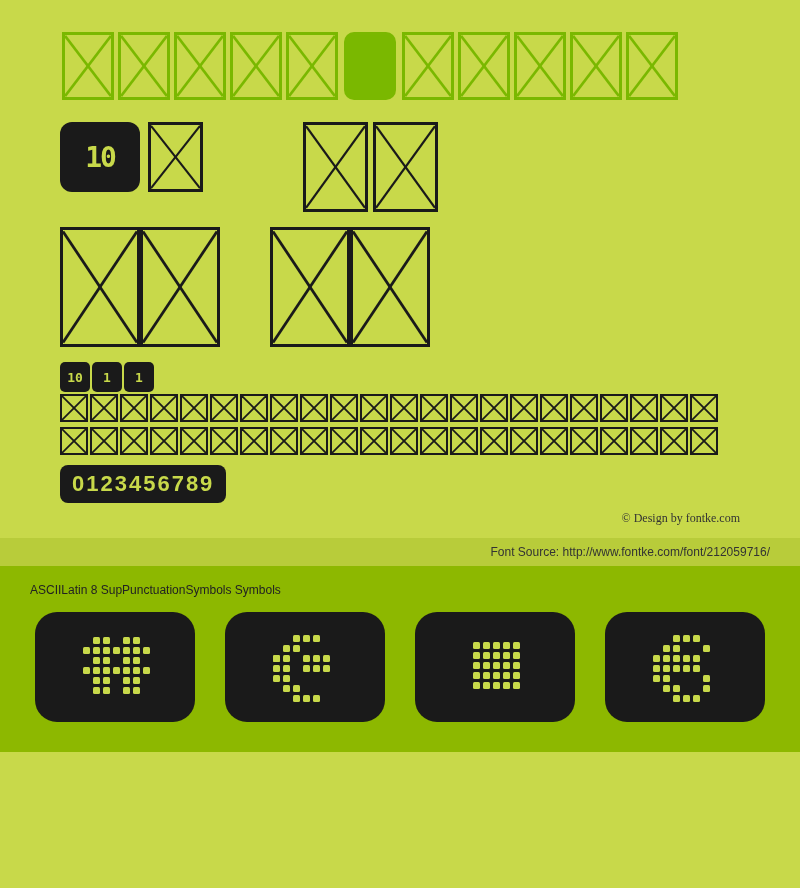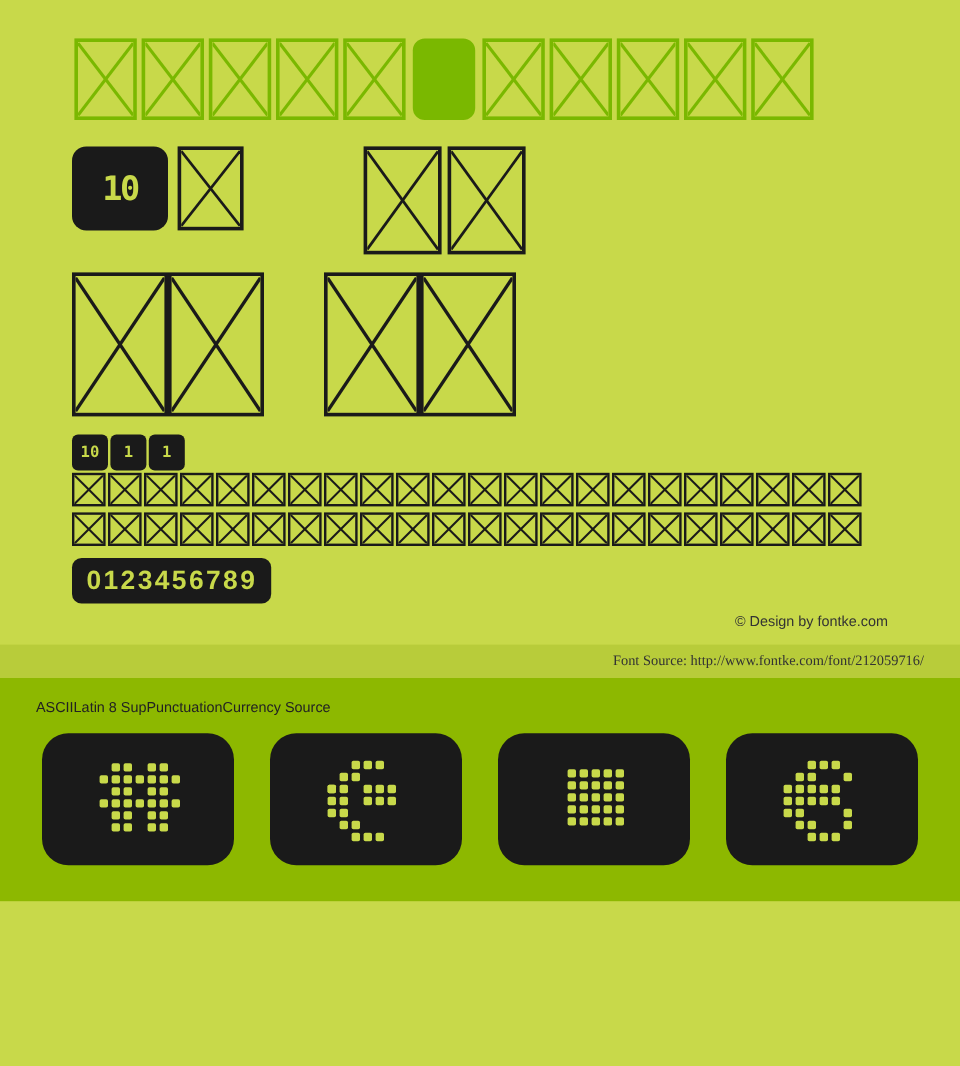--- a/index.html
+++ b/index.html
@@ -156,21 +156,20 @@
     .copyright {
       font-size: 12px;
       color: #333;
       text-align: right;
     }
 
     .font-source {
       font-size: 12px;
       color: #333;
       text-align: center;
-      font-family: Liberation Serif, serif;
     }
 
     
     .bottom-bar {
       background: #8db800;
       padding: 12px 30px 30px 30px;
     }
 
     .tab-labels {
       display: flex;
@@ -633,36 +632,36 @@
           <line x1="0" y1="0" x2="28" y2="28" stroke="#1a1a1a" stroke-width="2"></line>
           <line x1="28" y1="0" x2="0" y2="28" stroke="#1a1a1a" stroke-width="2"></line>
         </svg>
       </div>
     </div>
 
   <div class="dot-digits">
     <span class="dot-digit">0123456789</span>
   </div>
 
-  <div style="text-align:right; padding: 8px 0 2px 0;">
+  <div style="text-align:right; padding: 8px 0 2px 0; font-family: Liberation Serif, serif;">
     <div class="copyright">© Design by fontke.com</div>
   </div>
 </div>
 
 <div style="background:#b8cc3a; padding: 4px 30px 6px 30px; text-align:right;">
   <span class="font-source">Font Source: http://www.fontke.com/font/212059716/</span>
 </div>
 
 <div class="bottom-bar">
 
   <div class="tab-labels">
     <span class="tab-label">ASCII</span>
     <span class="tab-label">Latin 8 Sup</span>
     <span class="tab-label">Punctuation</span>
-    <span class="tab-label">Currency Source</span>
+    <span class="tab-label">Symbols Symbols</span>
   </div>
 
   <div class="icon-row">
 
     <div class="char-icon">
       <svg viewBox="0 0 80 80">
 
         <g fill="#c8d94a">
 
           <rect x="18" y="10" width="7" height="7" rx="1.5"></rect>

